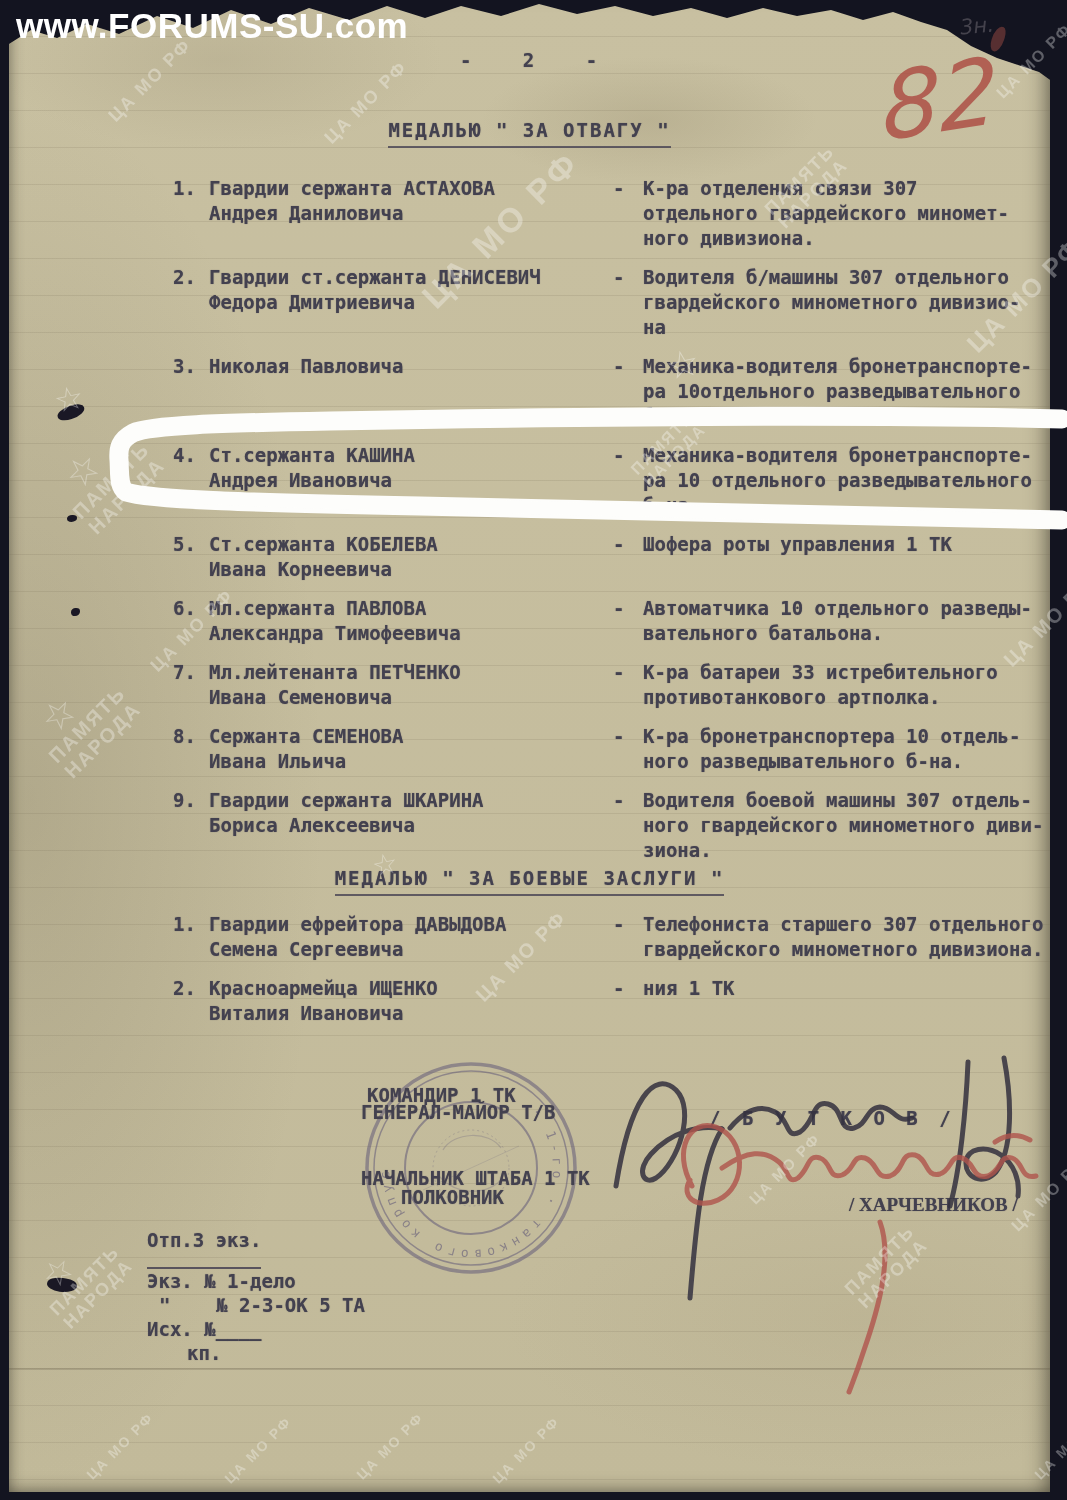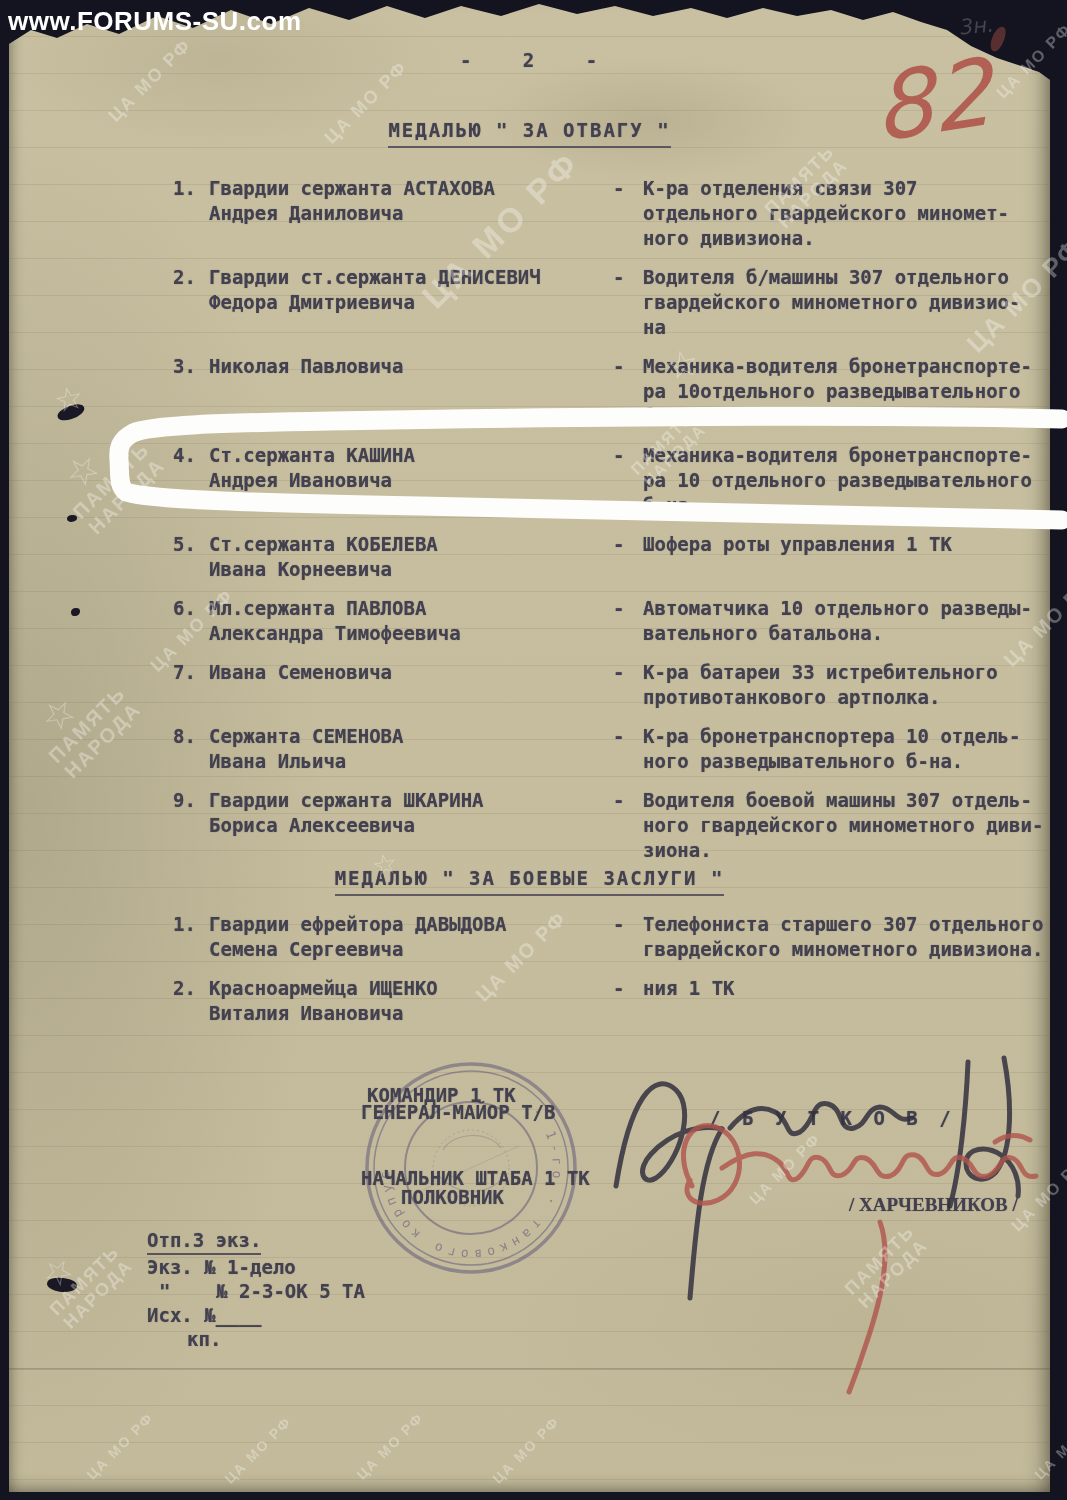--- a/index.html
+++ b/index.html
@@ -42,30 +42,30 @@
   .list1{top:176px;} .list2{top:912px;}
   .row{display:grid;grid-template-columns:36px 404px 30px auto;
        padding-left:34px;margin-bottom:14px;align-items:start;}
   .desc div{white-space:nowrap;}
 
   .sigline{position:absolute;z-index:3;}
   .spread{letter-spacing:5px;}
 
   .ftr{position:absolute;left:138px;top:1228px;z-index:3;}
   .ftr div{line-height:24px;white-space:pre;}
-  .ftr .u{display:inline-block;border-bottom:2px solid rgba(62,58,78,.8);padding-bottom:1px;}
+  .ftr .u{display:inline-block;border-bottom:2px solid rgba(62,58,78,.8);padding-bottom:15px;}
   .ind1{} .ind2{margin-left:40px;} .ind3{margin-left:12px;}
 
   
   .stamp-layer{position:absolute;left:0;top:0;z-index:2;}
   .annot-layer{position:absolute;left:0;top:0;z-index:30;pointer-events:none;}
   .hl-layer{position:absolute;left:0;top:0;z-index:50;pointer-events:none;}
 
-  .site{position:absolute;top:6px;left:8px;z-index:60;color:#fff;
-        font-family:"Liberation Sans",sans-serif;font-weight:bold;font-size:26px;letter-spacing:.5px;}
+  .site{position:absolute;top:6px;left:16px;z-index:60;color:#fff;
+        font-family:"Liberation Sans",sans-serif;font-weight:bold;font-size:35px;letter-spacing:.5px;}
   .rednum{position:absolute;top:46px;left:882px;z-index:28;color:rgba(172,74,66,.82);
         font-family:"DejaVu Sans",sans-serif;font-style:italic;font-size:92px;
         transform:rotate(-9deg) skewX(-9deg);}
   .note{position:absolute;top:14px;left:960px;z-index:28;color:rgba(73,70,80,.92);
         font-family:"DejaVu Sans",sans-serif;font-style:italic;font-size:21px;transform:rotate(-5deg);}
   .smudge{position:absolute;top:26px;left:992px;width:12px;height:26px;z-index:27;
         background:rgba(170,80,70,.45);border-radius:60% 40% 55% 45%;transform:rotate(18deg);}
 
   .wm{position:absolute;z-index:40;pointer-events:none;color:rgba(255,255,255,.32);
       font-family:"Liberation Sans",sans-serif;font-weight:bold;letter-spacing:2px;
@@ -179,20 +179,21 @@
     </div>
     <div class="dash tw">-</div>
     <div class="desc tw">
           <div>Автоматчика 10 отдельного разведы-</div>
           <div>вательного батальона.</div>
         </div>
   </div>
       <div class="row">
     <div class="num tw">7.</div>
     <div class="names tw">
+      <div>Мл.лейтенанта ПЕТЧЕНКО</div>
       <div>Ивана Семеновича</div>
     </div>
     <div class="dash tw">-</div>
     <div class="desc tw">
           <div>К-ра батареи 33 истребительного</div>
           <div>противотанкового артполка.</div>
         </div>
   </div>
       <div class="row">
     <div class="num tw">8.</div>

